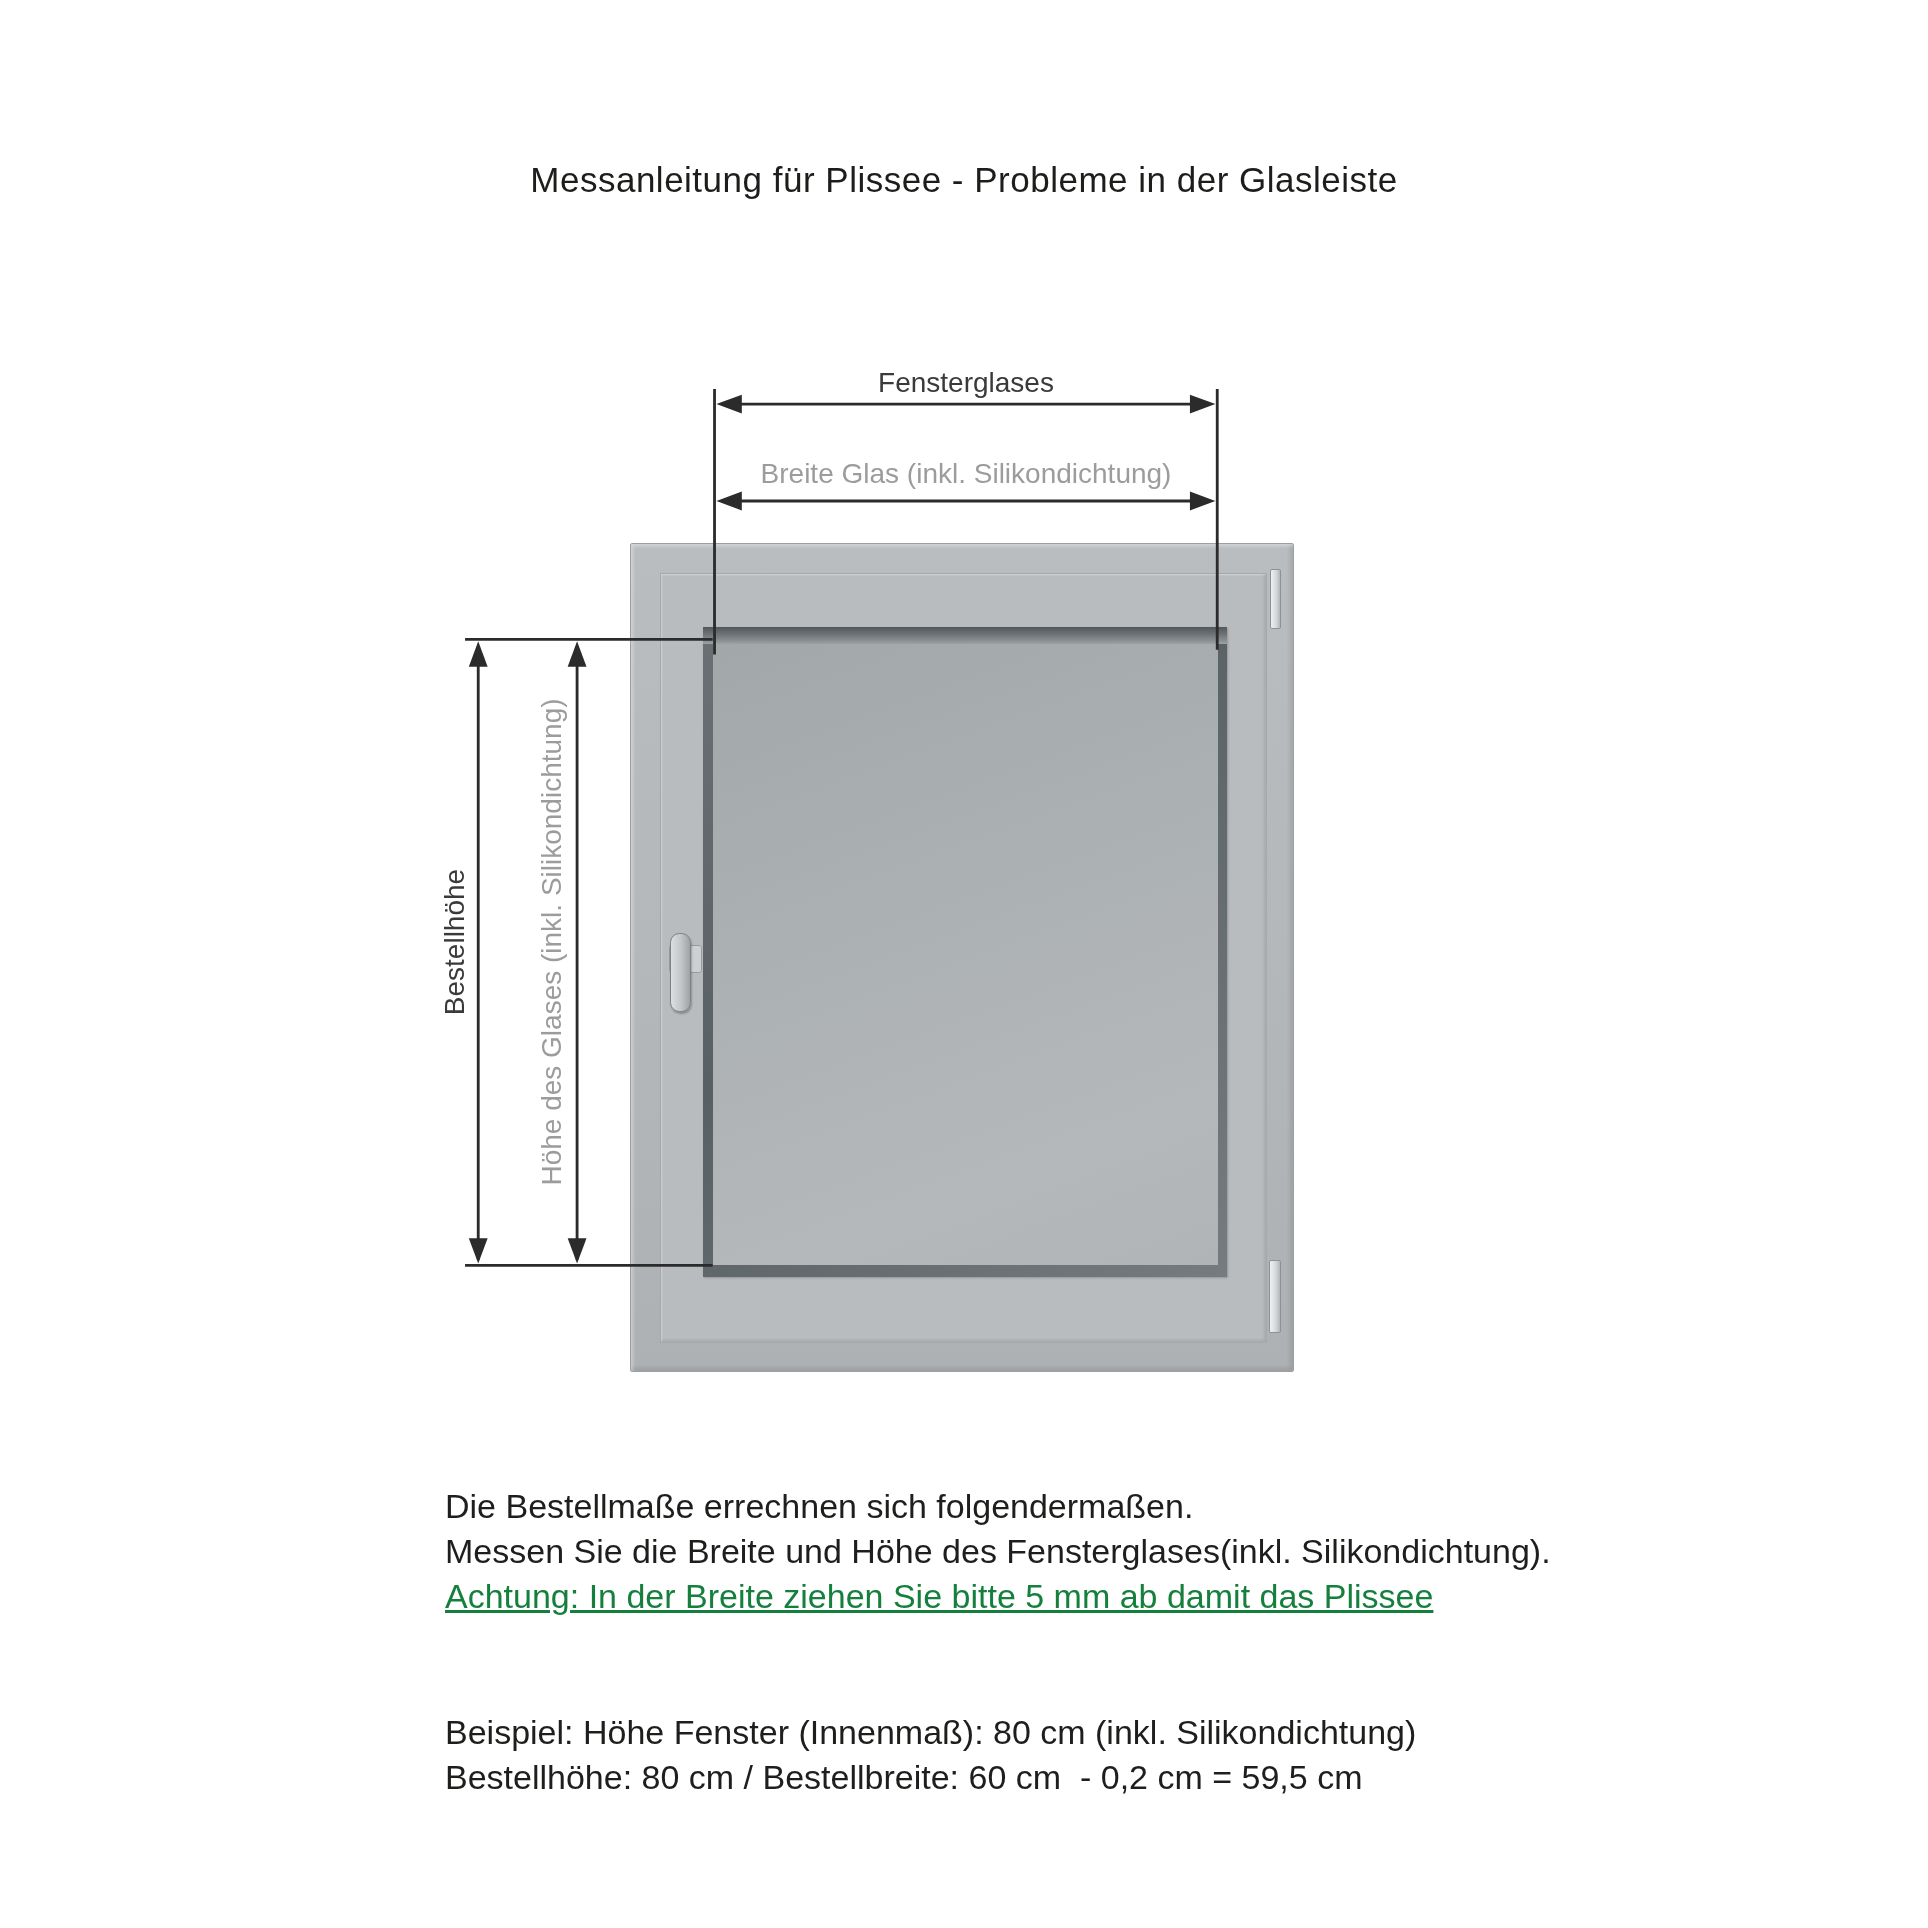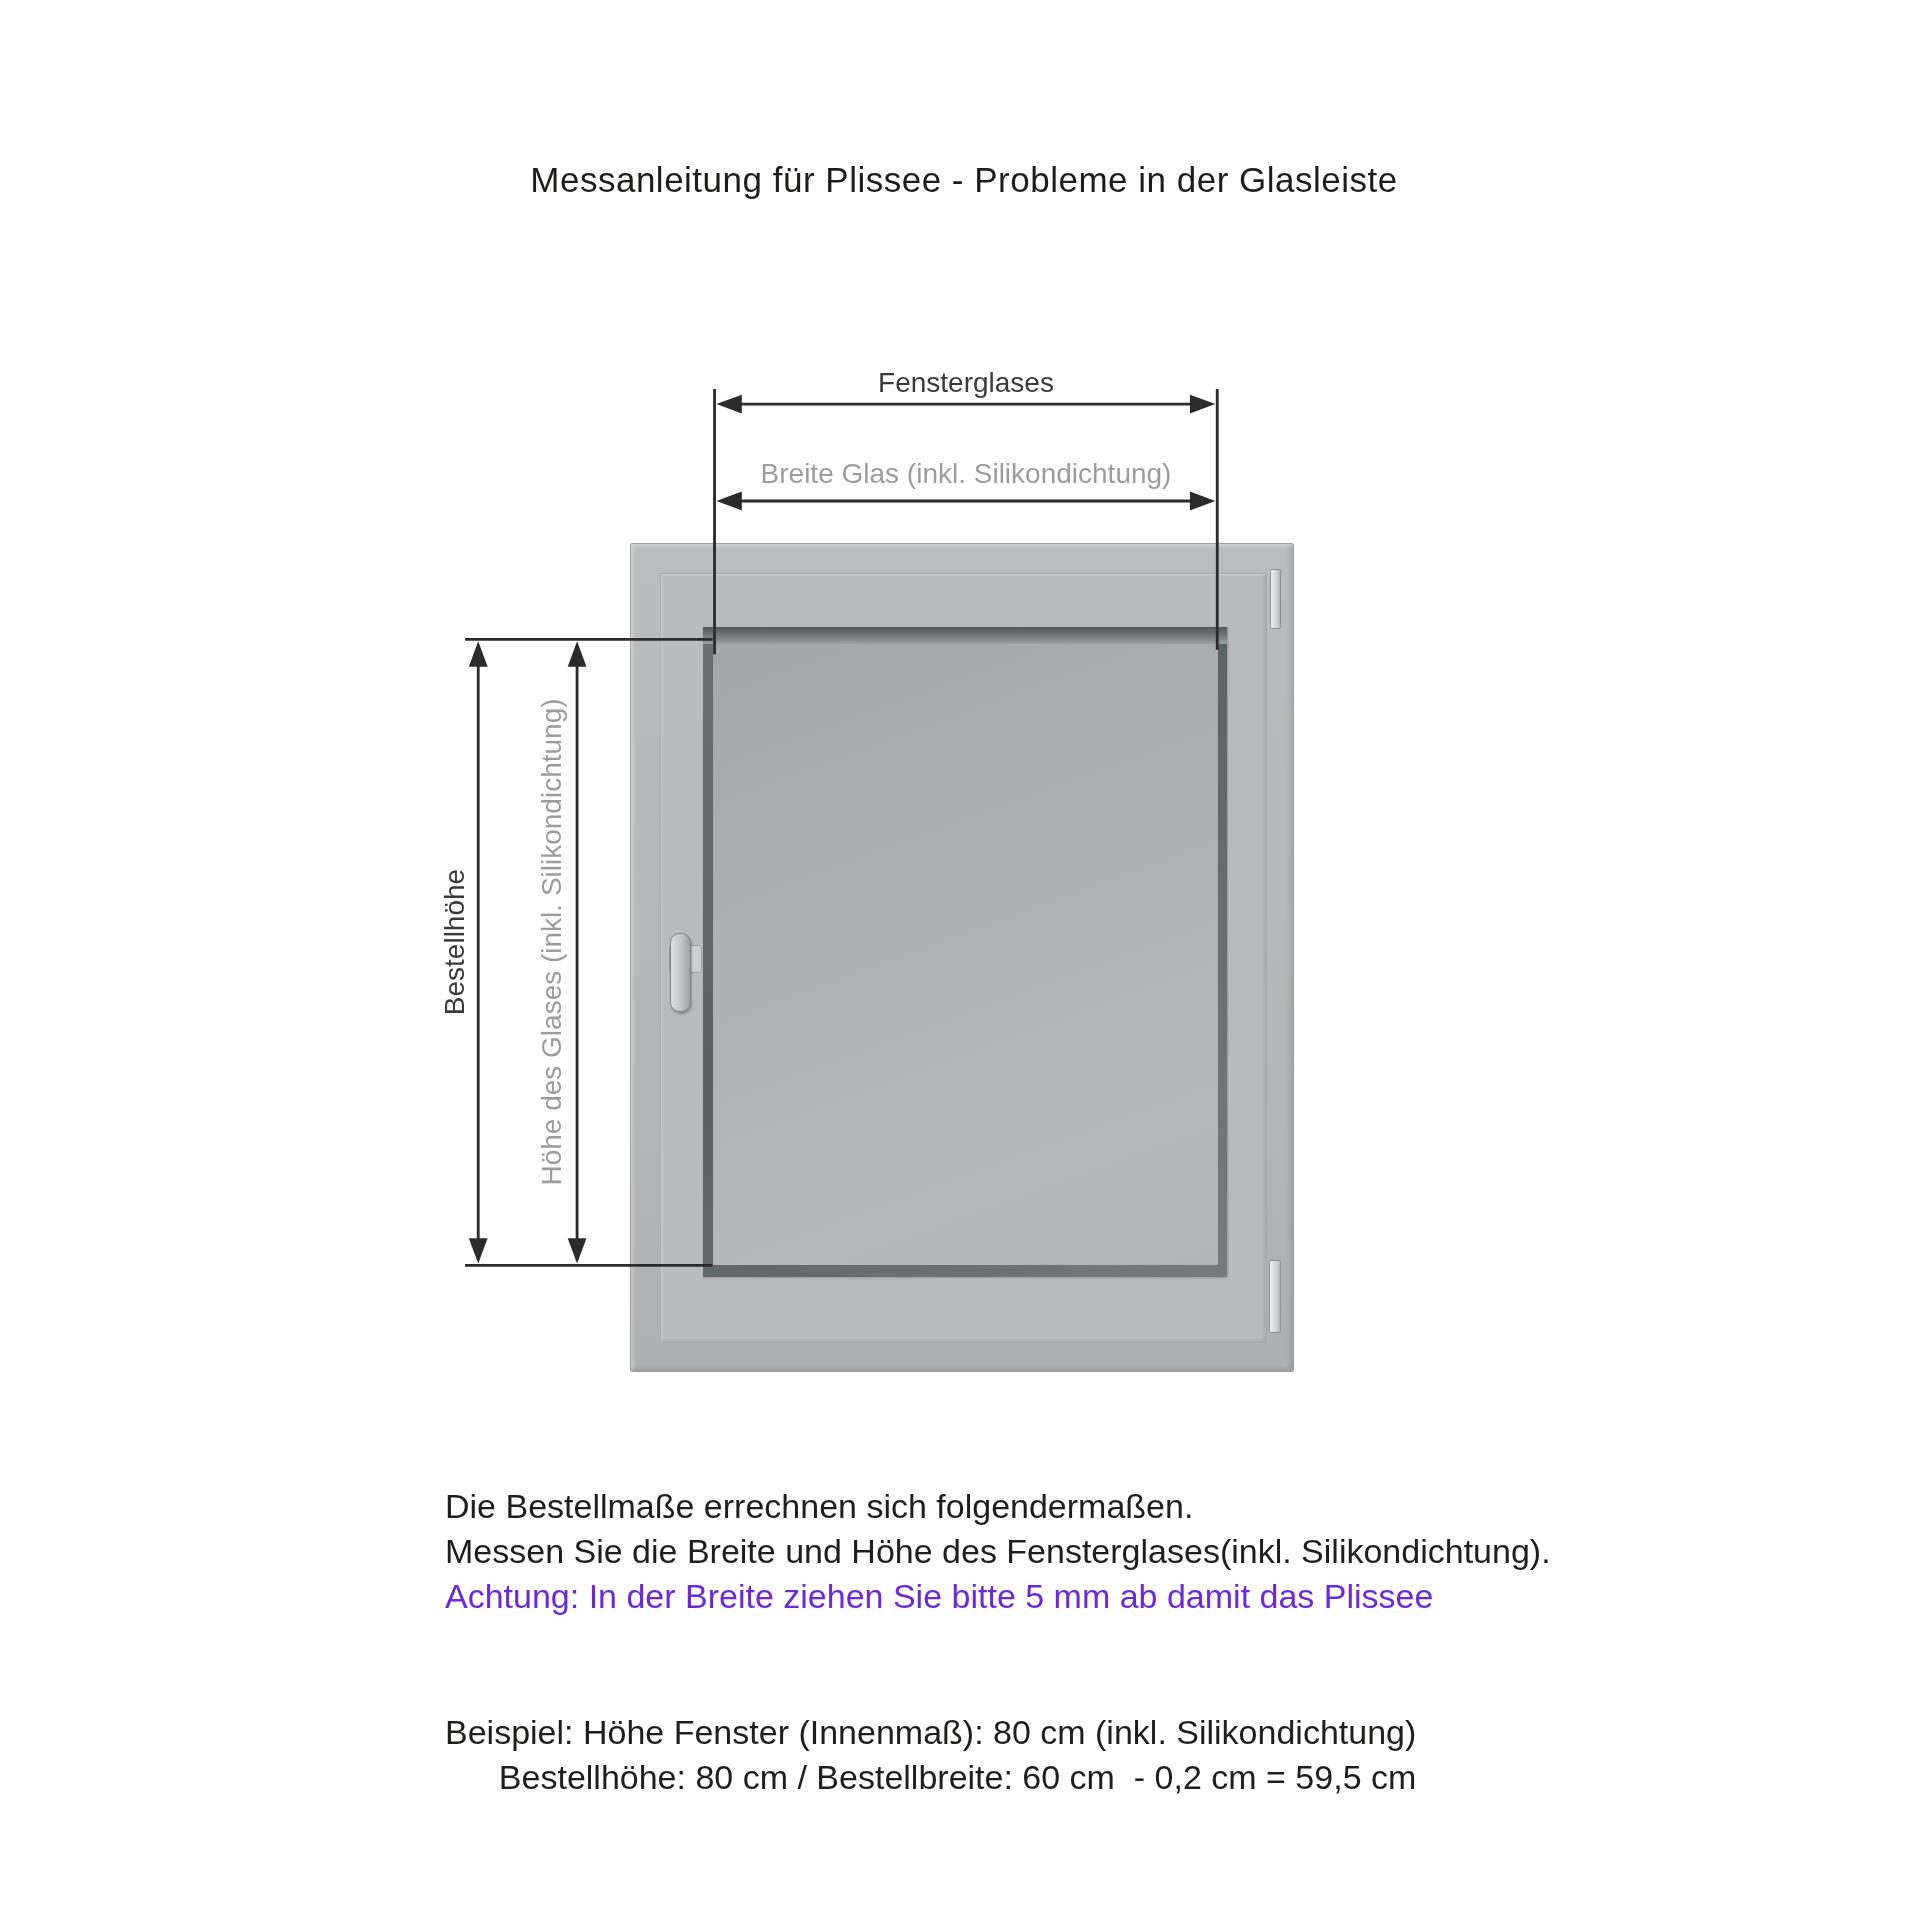--- a/index.html
+++ b/index.html
@@ -67,22 +67,22 @@
   .lbl-breite-glas{left:966px;top:458px;transform:translateX(-50%);}
   .lbl-bestellhoehe{left:455px;top:942px;transform:translate(-50%,-50%) rotate(-90deg);}
   .lbl-hoehe-glas{left:552px;top:942px;transform:translate(-50%,-50%) rotate(-90deg);}
 
   svg.dim-overlay{left:0;top:0;}
 
   
   .txt-block{left:416px;font-size:34px;line-height:45px;margin-left:29px;}
   .txt-line{white-space:pre;}
   .instructions{top:1484px;}
-  .example{top:1710px;text-align:right;}
-  .warning{color:#6d28d9;}
+  .example{top:1710px;}
+  .warning{color:#15803d;text-decoration:underline;}
   .indented{padding-left:153px;}
 </style>
 </head>
 <body>
 
 <div class="abs page-title">Messanleitung für Plissee - Probleme in der Glasleiste</div>
 
 <div class="abs win-frame"></div>
 <div class="abs win-sash"></div>
 <div class="abs bead-box"></div>

